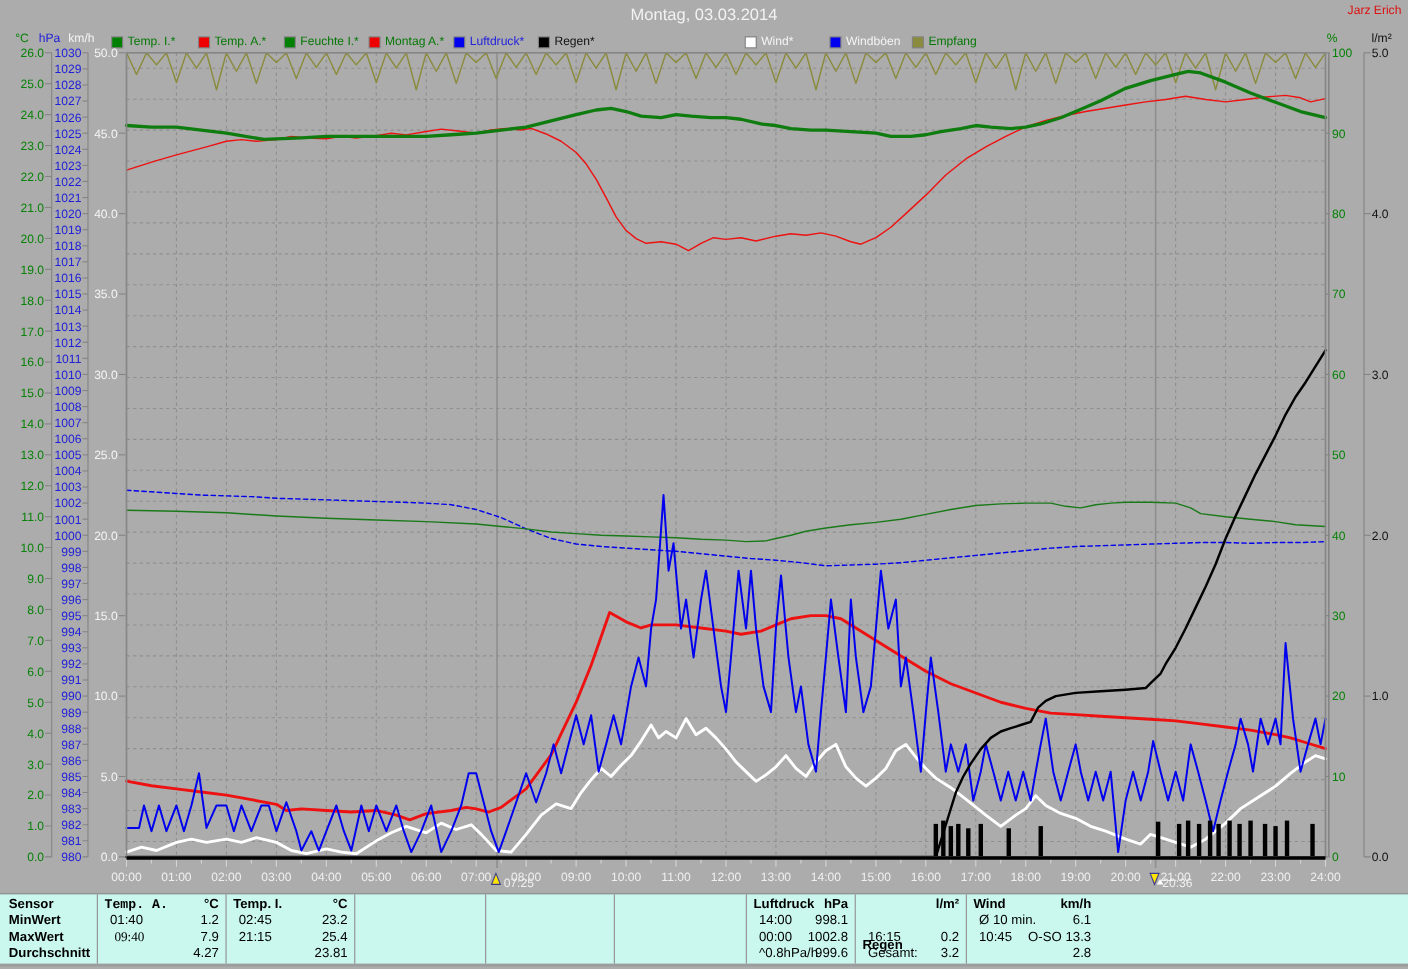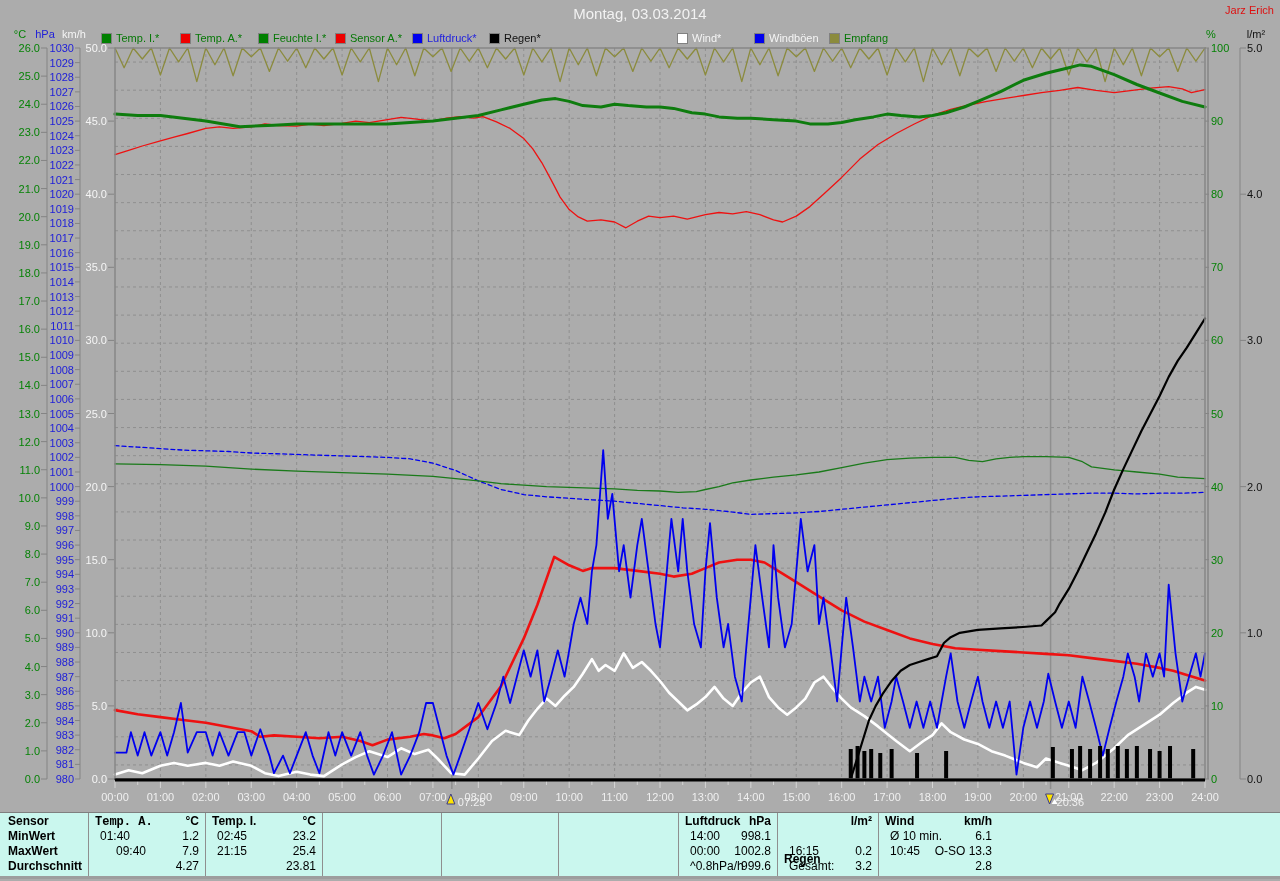--- a/index.html
+++ b/index.html
@@ -34,21 +34,21 @@
       <div class="leg-item" style="left: 181px;">
         <span class="leg-sq" style="background: rgb(238, 0, 0);"></span>
         <span class="leg-lb" style="color: rgb(6, 120, 6);">Temp. A.*</span>
       </div>
       <div class="leg-item" style="left: 259px;">
         <span class="leg-sq" style="background: rgb(0, 128, 0);"></span>
         <span class="leg-lb" style="color: rgb(6, 120, 6);">Feuchte I.*</span>
       </div>
       <div class="leg-item" style="left: 336px;">
         <span class="leg-sq" style="background: rgb(238, 0, 0);"></span>
-        <span class="leg-lb" style="color: rgb(6, 120, 6);">Sensor A.*</span>
+        <span class="leg-lb" style="color: rgb(6, 120, 6);">Montag A.*</span>
       </div>
       <div class="leg-item" style="left: 413px;">
         <span class="leg-sq" style="background: rgb(0, 0, 238);"></span>
         <span class="leg-lb" style="color: rgb(34, 34, 221);">Luftdruck*</span>
       </div>
       <div class="leg-item" style="left: 490px; justify-content: center;">
         <span class="leg-sq" style="background: rgb(0, 0, 0);"></span>
         <span class="leg-lb" style="color: rgb(17, 17, 17);">Regen*</span>
       </div>
       <div class="leg-item" style="left: 678px;">
@@ -473,21 +473,21 @@
       <div class="tdiv" style="left: 777px;"></div>
       <div class="tdiv" style="left: 878px;"></div>
       <div class="tcell tb" style="left: 8px; top: 1px;">Sensor</div>
       <div class="tcell tb" style="left: 8px; top: 16px;">MinWert</div>
       <div class="tcell tb" style="left: 8px; top: 31px;">MaxWert</div>
       <div class="tcell tb" style="left: 8px; top: 46px;">Durchschnitt</div>
       <div class="tcell tb" style="left: 95px; top: 2px; font-family: Liberation Mono, monospace;">Temp. A.</div>
       <div class="tcell tb tr" style="left: 95px; top: 1px; width: 104px;">°C</div>
       <div class="tcell " style="left: 100px; top: 16px;">01:40</div>
       <div class="tcell tr" style="left: 95px; top: 16px; width: 104px;">1.2</div>
-      <div class="tcell " style="left: 116px; top: 31px;">09:40</div>
+      <div class="tcell " style="left: 104px; top: 31px; font-family: Liberation Serif, serif;">09:40</div>
       <div class="tcell tr" style="left: 95px; top: 31px; width: 104px;">7.9</div>
       <div class="tcell tr" style="left: 95px; top: 46px; width: 104px;">4.27</div>
       <div class="tcell tb" style="left: 212px; top: 1px;">Temp. I.</div>
       <div class="tcell tb tr" style="left: 212px; top: 1px; width: 104px;">°C</div>
       <div class="tcell " style="left: 217px; top: 16px;">02:45</div>
       <div class="tcell tr" style="left: 212px; top: 16px; width: 104px;">23.2</div>
       <div class="tcell " style="left: 217px; top: 31px;">21:15</div>
       <div class="tcell tr" style="left: 212px; top: 31px; width: 104px;">25.4</div>
       <div class="tcell tr" style="left: 212px; top: 46px; width: 104px;">23.81</div>
       <div class="tcell tb" style="left: 685px; top: 1px;">Luftdruck</div>

